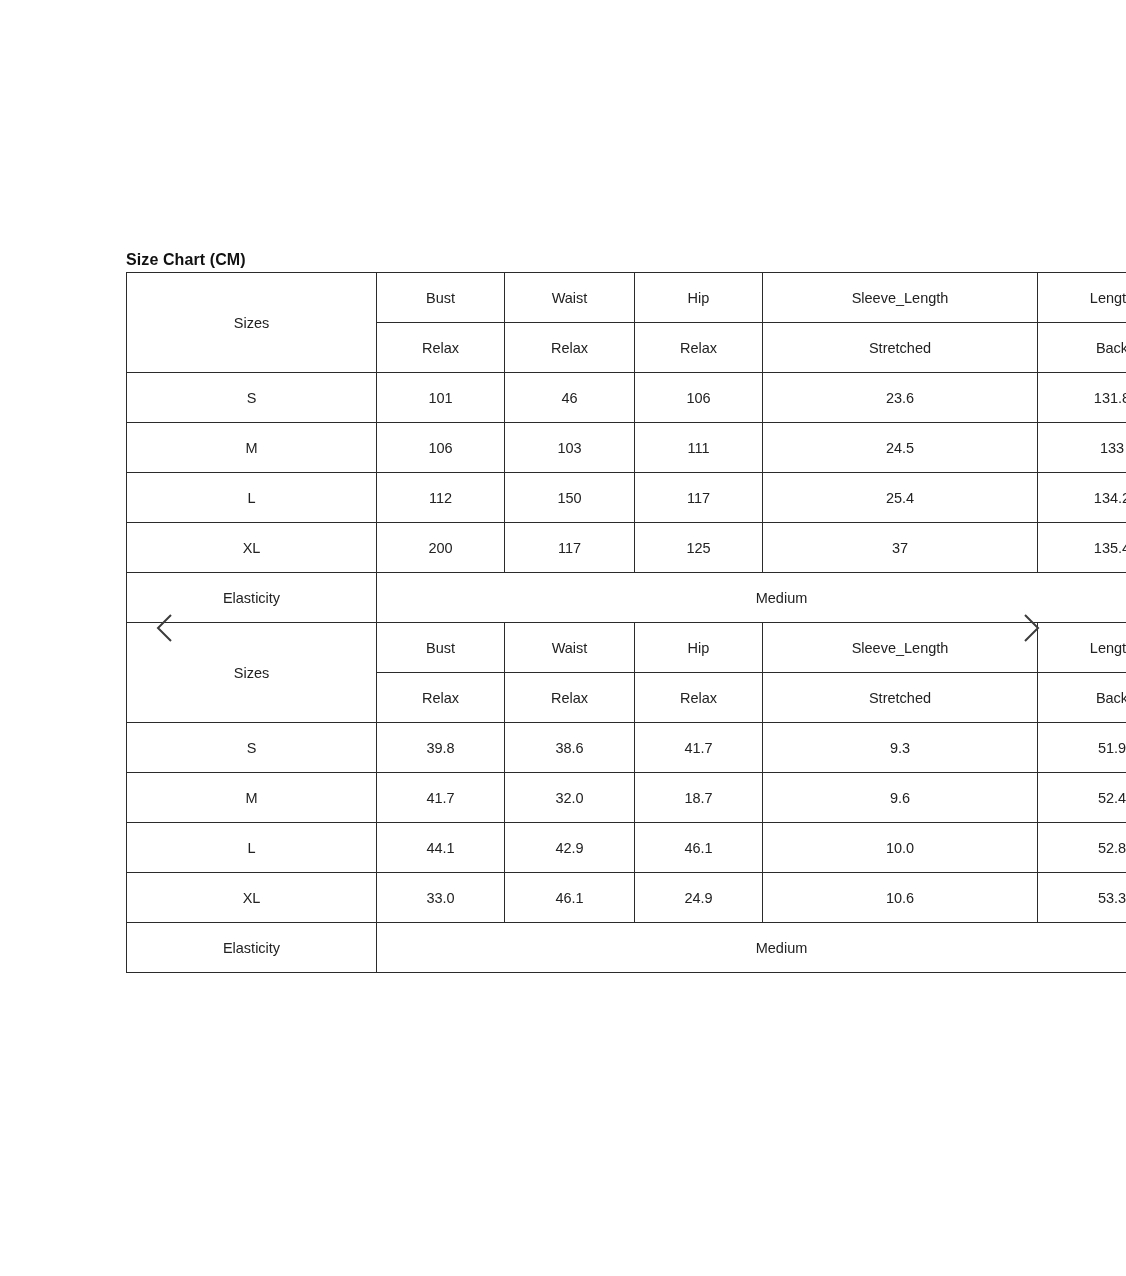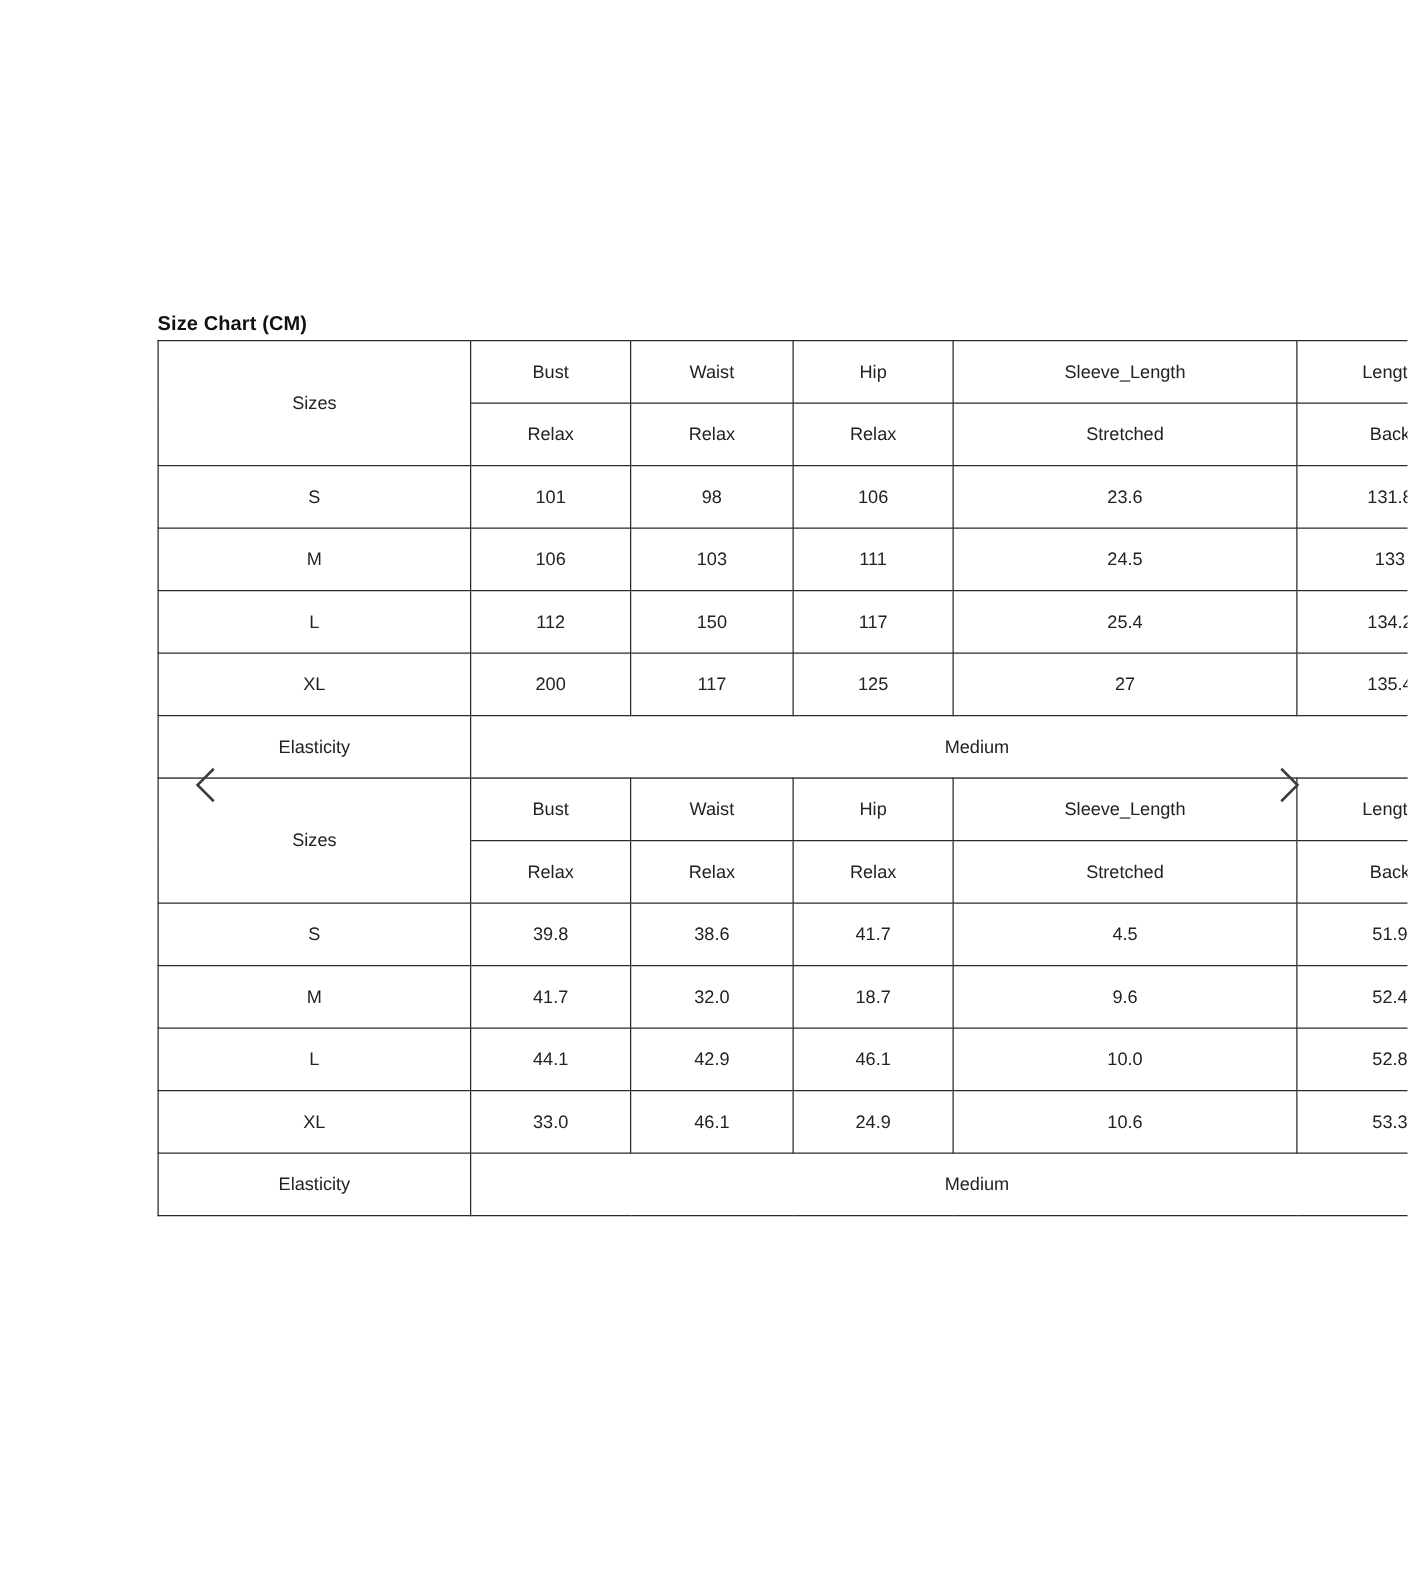--- a/index.html
+++ b/index.html
@@ -106,21 +106,21 @@
         <tr>
           <td>Relax</td>
           <td>Relax</td>
           <td>Relax</td>
           <td>Stretched</td>
           <td>Back</td>
         </tr>
         <tr>
           <td>S</td>
           <td>101</td>
-          <td>98</td>
+          <td>46</td>
           <td>106</td>
           <td>23.6</td>
           <td>131.8</td>
         </tr>
         <tr>
           <td>M</td>
           <td>106</td>
           <td>103</td>
           <td>111</td>
           <td>24.5</td>
@@ -132,21 +132,21 @@
           <td>150</td>
           <td>117</td>
           <td>25.4</td>
           <td>134.2</td>
         </tr>
         <tr>
           <td>XL</td>
           <td>200</td>
           <td>117</td>
           <td>125</td>
-          <td>27</td>
+          <td>37</td>
           <td>135.4</td>
         </tr>
         <tr class="elasticity-row">
           <td>Elasticity</td>
           <td colspan="5">Medium</td>
         </tr>
       </tbody>
     </table>
   </div>
 
@@ -174,21 +174,21 @@
           <td>Relax</td>
           <td>Relax</td>
           <td>Stretched</td>
           <td>Back</td>
         </tr>
         <tr>
           <td>S</td>
           <td>39.8</td>
           <td>38.6</td>
           <td>41.7</td>
-          <td>4.5</td>
+          <td>9.3</td>
           <td>51.9</td>
         </tr>
         <tr>
           <td>M</td>
           <td>41.7</td>
           <td>32.0</td>
           <td>18.7</td>
           <td>9.6</td>
           <td>52.4</td>
         </tr>

